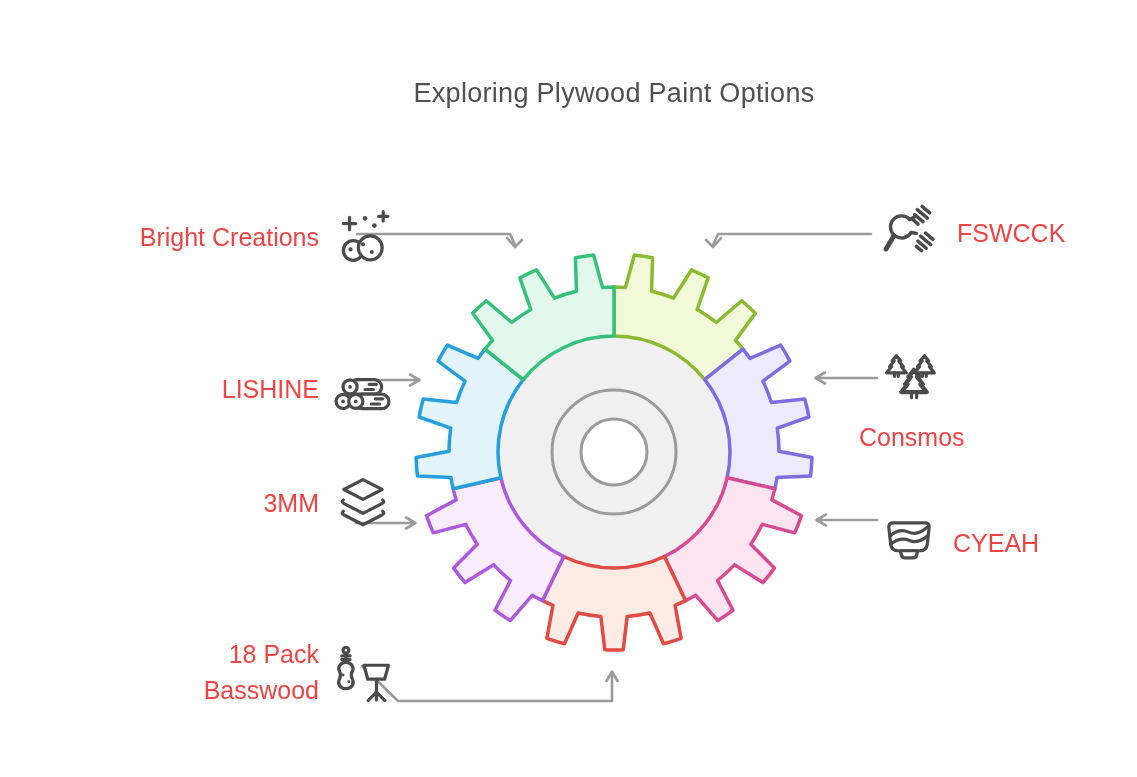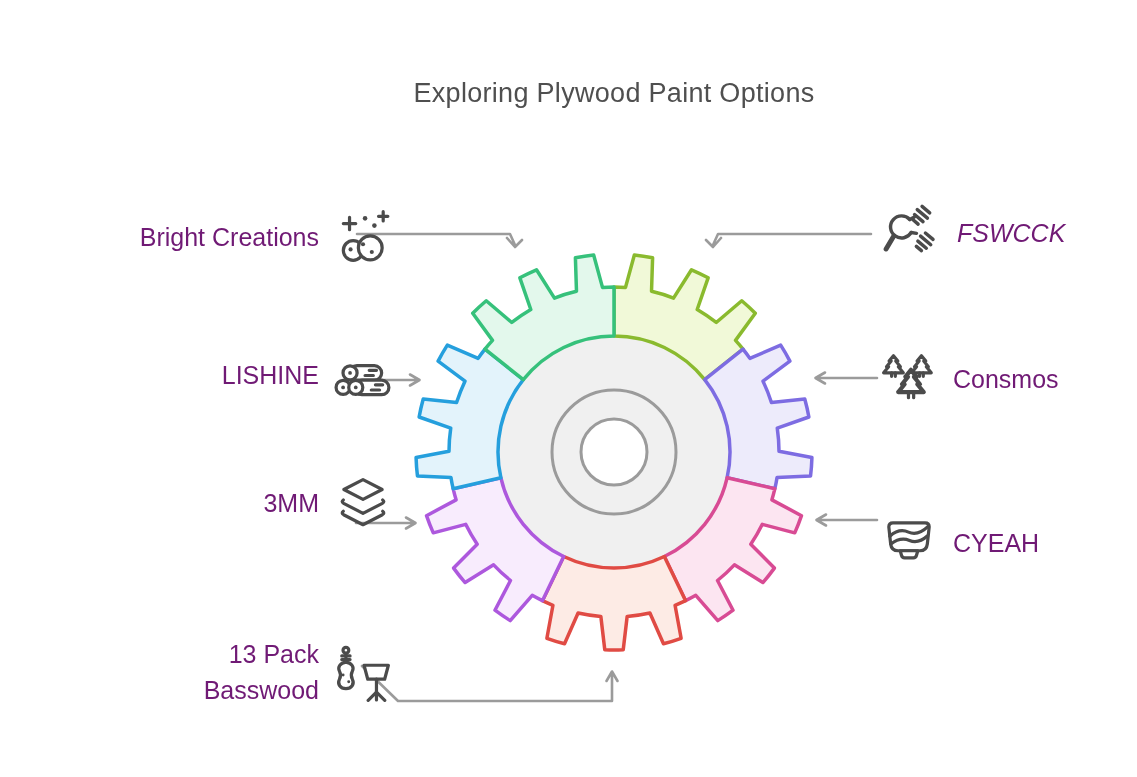--- a/index.html
+++ b/index.html
@@ -7,28 +7,28 @@
     position:relative;width:1137px;height:777px;background:#ffffff;
     overflow:hidden;font-family:"Liberation Sans",sans-serif;color:#4a4a4a;padding-left:44px;
   }
   .title{
     position:absolute;top:78px;left:0;width:1228px;text-align:center;
     font-size:27px;color:#4f4f4f;letter-spacing:.3px;
   }
   #diagram-svg{position:absolute;left:0;top:0;}
   .brand-row{position:absolute;display:flex;align-items:center;gap:15px;}
   .brand-row.left{flex-direction:row;justify-content:flex-end;}
-  .brand-label{font-size:25px;color:#701a75;white-space:nowrap;}
+  .brand-label{font-size:25px;color:#ef4444;white-space:nowrap;}
   .brand-label.wrap{white-space:normal;max-width:138px;text-align:right;line-height:1.42;}
   #row-bright{top:208px;right:789px;}
-  #row-lishine{top:346px;right:789px;}
+  #row-lishine{top:360px;right:789px;}
   #row-threemm{top:474px;right:789px;}
   #row-basswood{top:637px;right:789px;}
-  #row-fswcck{top:202px;left:880px;font-style:italic;}
-  #row-consmos{top:350px;left:880px;}
+  #row-fswcck{top:202px;left:880px;}
+  #row-consmos{top:350px;left:859px;flex-direction:column;}
   #row-cyeah{top:514px;left:880px;}
   .brand-icon{flex:0 0 auto;}
   .brand-icon path,.brand-icon rect,.brand-icon circle{
     stroke:currentColor;stroke-width:3.1;fill:none;
     stroke-linecap:round;stroke-linejoin:round;
   }
   .brand-icon .fdot{fill:currentColor;stroke:none;}
   .brand-icon .wfill{fill:#ffffff;}
   .brand-icon .thick{stroke-width:4.4;}
 </style>
@@ -97,21 +97,21 @@
   <div class="brand-row left" id="row-threemm">
     <div class="brand-label">3MM</div>
     <svg class="brand-icon" width="58" height="58" viewBox="0 0 56 56" style="color: rgb(75, 75, 75);">
       <path d="M28,5.5 L46.5,15 L28,24.5 L9.5,15 Z"></path>
       <path d="M9,25 q-2.3,1.8 0.3,3.3 L28,38 L46.7,28.3 q2.6,-1.5 0.3,-3.3"></path>
       <path d="M9,36 q-2.3,1.8 0.3,3.3 L28,49 L46.7,39.3 q2.6,-1.5 0.3,-3.3"></path>
     </svg>
   </div>
 
   <div class="brand-row left" id="row-basswood">
-    <div class="brand-label wrap">13 Pack Basswood</div>
+    <div class="brand-label wrap">18 Pack Basswood</div>
     <svg class="brand-icon" width="58" height="58" viewBox="0 0 56 56" style="color: rgb(75, 75, 75);">
       <circle cx="11.5" cy="6" r="2.8"></circle>
       <path d="M11.5,9 v8.5"></path>
       <path d="M7.5,11.5 h8 M7.5,15 h8"></path>
       <path class="wfill" d="M11.5,17.5 c-5.5,0.8 -8.3,4.8 -6.2,8.8 c1.6,3 1.6,4.6 0,7.6 c-2.4,4.8 0.8,9.2 6.2,9.2 c5.4,0 8.6,-4.4 6.2,-9.2 c-1.6,-3 -1.6,-4.6 0,-7.6 c2.1,-4 -0.7,-8 -6.2,-8.8 z"></path>
       <circle class="fdot" cx="8.8" cy="30" r="1.4"></circle>
       <circle class="fdot" cx="14.2" cy="36.5" r="1.4"></circle>
       <path class="wfill" d="M29,20.5 h23.5 l-3.6,13.5 h-16.3 z"></path>
       <path d="M41,34 v12.5"></path>
       <path d="M41,46.5 l-8,8 M41,46.5 l8,8 M41,46.5 v7.5"></path>

